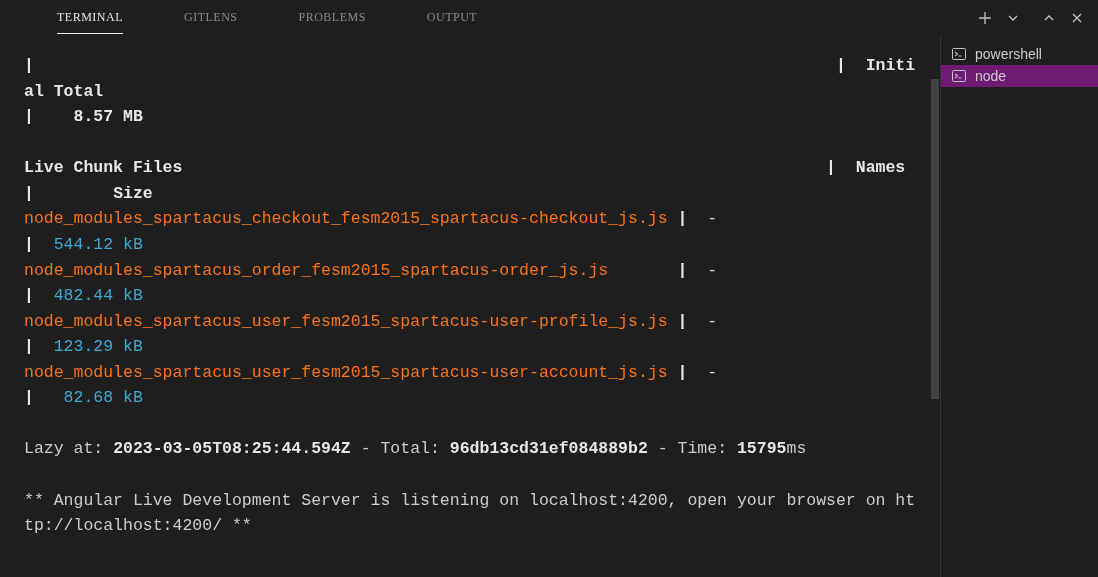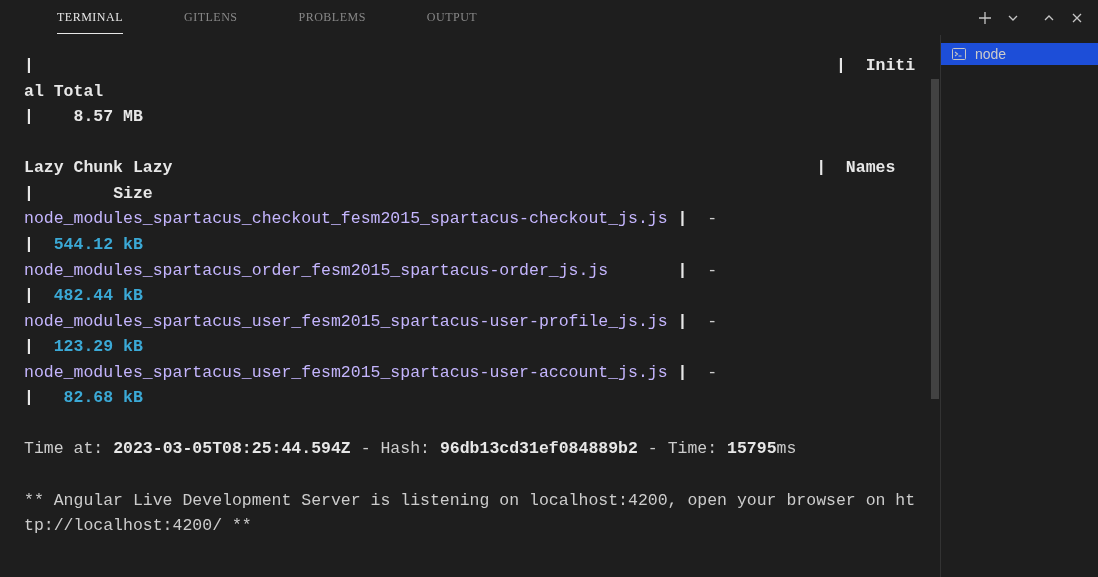--- a/index.html
+++ b/index.html
@@ -97,32 +97,32 @@
     display: flex;
     align-items: center;
     gap: 8px;
     padding: 3px 10px;
     font-family: "Segoe UI", Arial, sans-serif;
     font-size: 14px;
     color: #cccccc;
     cursor: pointer;
   }
   .sidebar-item.active {
-    background: #1d4ed8;
+    background: #701a75;
   }
   .sidebar-item .term-icon {
     width: 16px;
     height: 16px;
     display: inline-flex;
     align-items: center;
     justify-content: center;
   }
   .c-bold { font-weight: 700; color: #e7e7e7; }
-  .c-green { color: #c4b5fd; margin-top: 36px; }
-  .c-cyan { color: #3ba9d6; font-weight: bold; }
+  .c-green { color: #f97316; margin-top: 36px; }
+  .c-cyan { color: #3ba9d6; }
 </style>
 </head>
 <body>
 
 <div class="panel-header">
   <div class="tabs">
     <div class="tab active">TERMINAL</div>
     <div class="tab">GITLENS</div>
     <div class="tab">PROBLEMS</div>
     <div class="tab">OUTPUT</div>
@@ -149,43 +149,52 @@
         </svg>
     </div>
   </div>
 </div>
 
 <div class="panel-body">
   <div class="terminal-area">
 <div class="terminal-content"><span class="c-bold">|</span>                                                                                 <span class="c-bold">|  </span><span class="c-bold">Initial Total</span>
 <span class="c-bold">|    </span><span class="c-bold">8.57 MB</span>
 
-<span class="c-bold">Lazy Chunk Lazy</span>                                                                 <span class="c-bold">|  </span><span class="c-bold">Names</span>
+<span class="c-bold">Live Chunk Files</span>                                                                 <span class="c-bold">|  </span><span class="c-bold">Names</span>
 <span class="c-bold">|        </span><span class="c-bold">Size</span>
 <span class="c-green">node_modules_spartacus_checkout_fesm2015_spartacus-checkout_js.js</span> <span class="c-bold">|</span>  <span>-</span>
 <span class="c-bold">|  </span><span class="c-cyan">544.12 kB</span>
 <span class="c-green">node_modules_spartacus_order_fesm2015_spartacus-order_js.js</span>       <span class="c-bold">|</span>  <span>-</span>
 <span class="c-bold">|  </span><span class="c-cyan">482.44 kB</span>
 <span class="c-green">node_modules_spartacus_user_fesm2015_spartacus-user-profile_js.js</span> <span class="c-bold">|</span>  <span>-</span>
 <span class="c-bold">|  </span><span class="c-cyan">123.29 kB</span>
 <span class="c-green">node_modules_spartacus_user_fesm2015_spartacus-user-account_js.js</span> <span class="c-bold">|</span>  <span>-</span>
 <span class="c-bold">|  </span><span class="c-cyan"> 82.68 kB</span>
 
-<span>Time at: </span><span class="c-bold">2023-03-05T08:25:44.594Z</span><span> - Hash: </span><span class="c-bold">96db13cd31ef084889b2</span><span> - Time: </span><span class="c-bold">15795</span><span>ms</span>
+<span>Lazy at: </span><span class="c-bold">2023-03-05T08:25:44.594Z</span><span> - Total: </span><span class="c-bold">96db13cd31ef084889b2</span><span> - Time: </span><span class="c-bold">15795</span><span>ms</span>
 
 <span>** Angular Live Development Server is listening on localhost:4200, open your browser on http://localhost:4200/ **</span>
 
 
 </div>
     <div class="scrollbar">
       <div class="scrollbar-thumb"></div>
     </div>
   </div>
 
   <div class="sidebar">
+    <div class="sidebar-item">
+      <span class="term-icon">
+        <svg width="16" height="16" viewBox="0 0 16 16">
+            <rect x="1.5" y="2.5" width="13" height="11" rx="1" stroke="#c5c5c5" fill="none"></rect>
+            <path d="M4 6l2.5 2L4 10M7.5 10h3" stroke="#c5c5c5" stroke-width="1.1" fill="none"></path>
+          </svg>
+      </span>
+      <span>powershell</span>
+    </div>
     <div class="sidebar-item active">
       <span class="term-icon">
         <svg width="16" height="16" viewBox="0 0 16 16">
             <rect x="1.5" y="2.5" width="13" height="11" rx="1" stroke="#c5c5c5" fill="none"></rect>
             <path d="M4 6l2.5 2L4 10M7.5 10h3" stroke="#c5c5c5" stroke-width="1.1" fill="none"></path>
           </svg>
       </span>
       <span>node</span>
     </div>
   </div>

